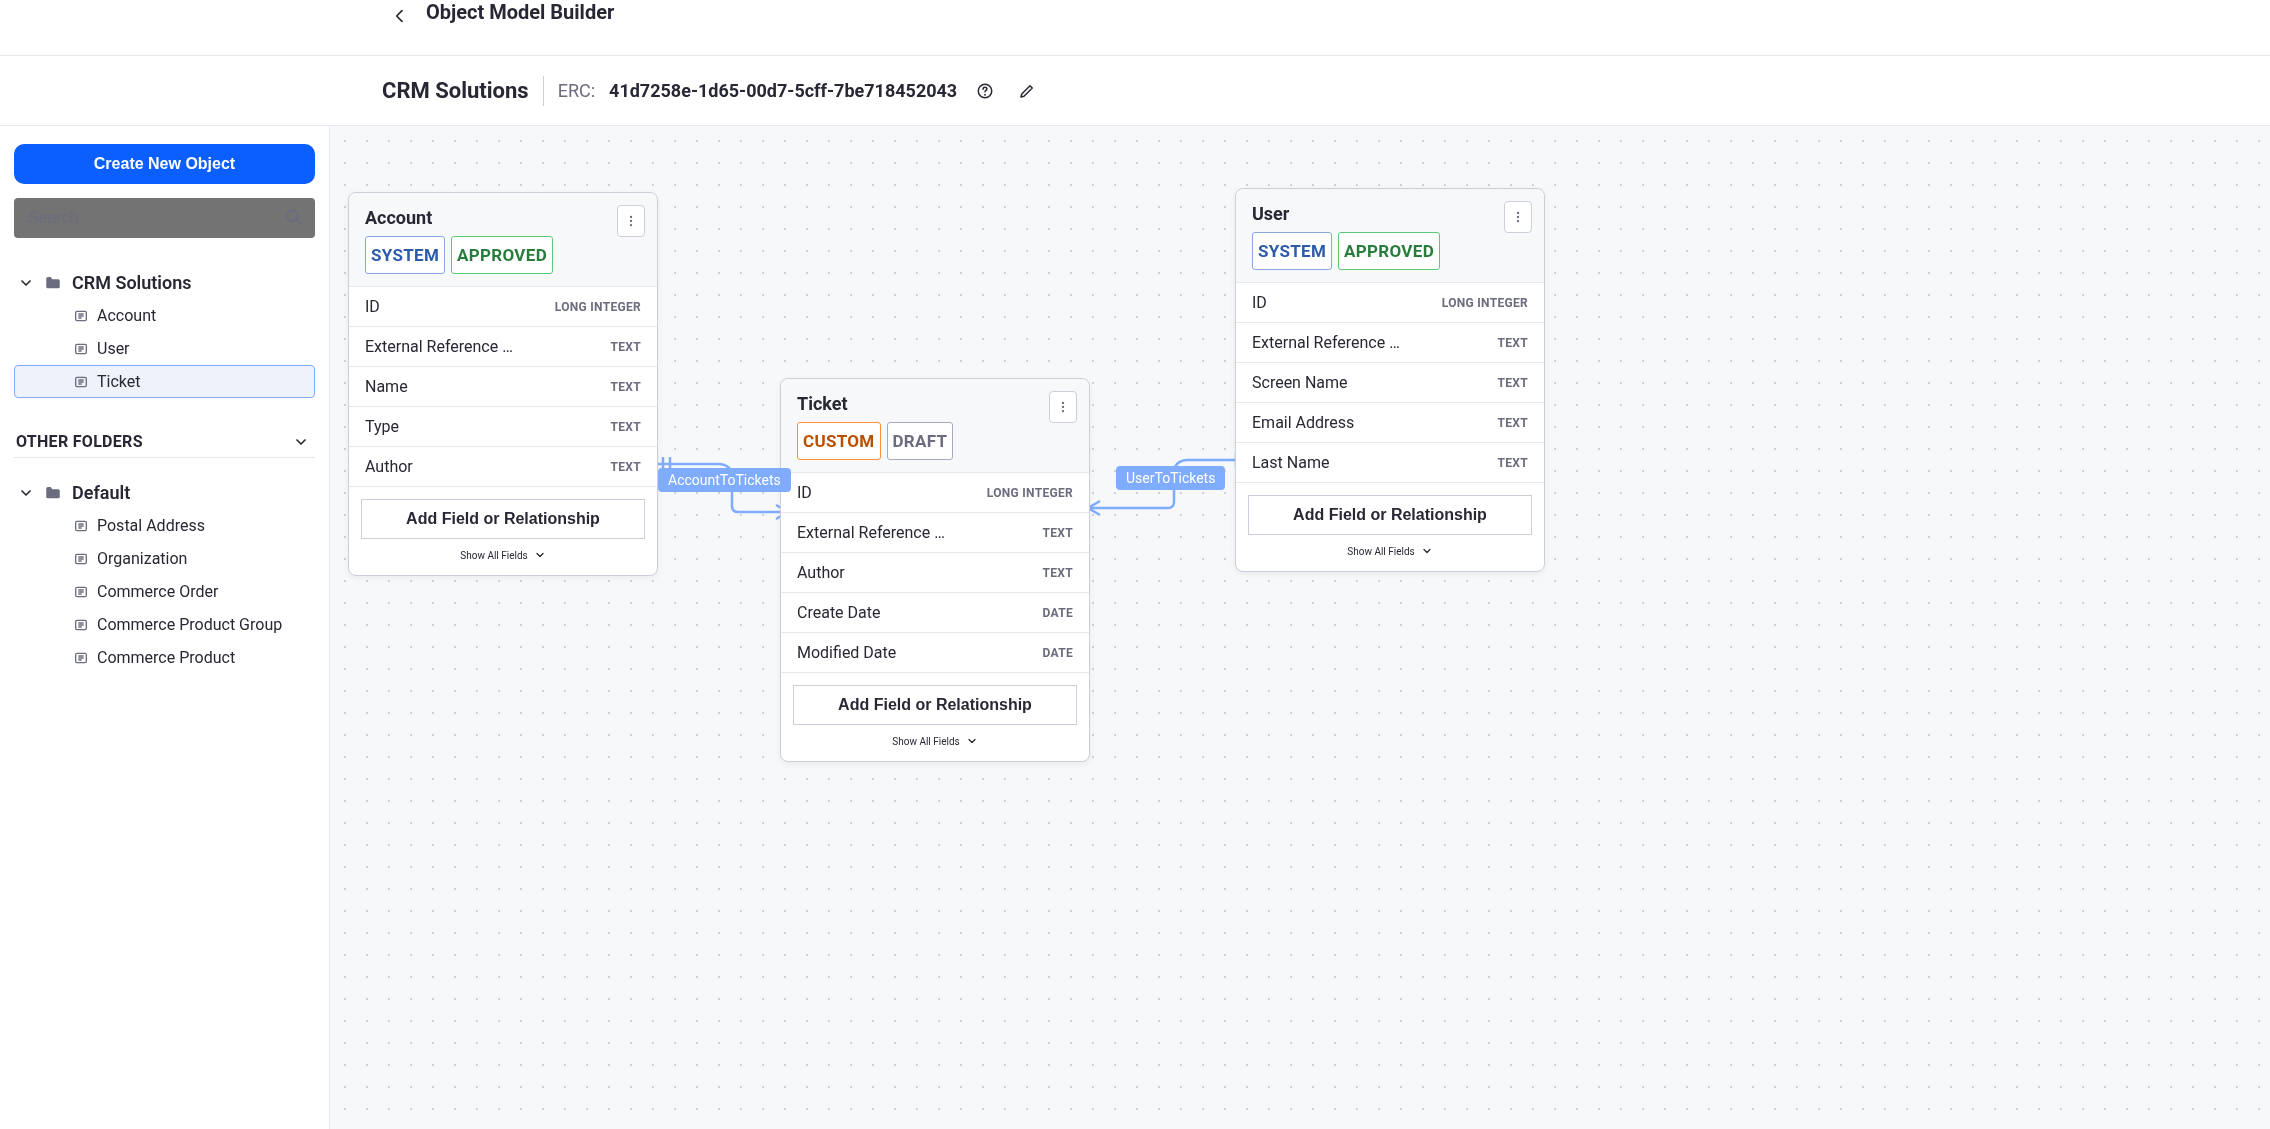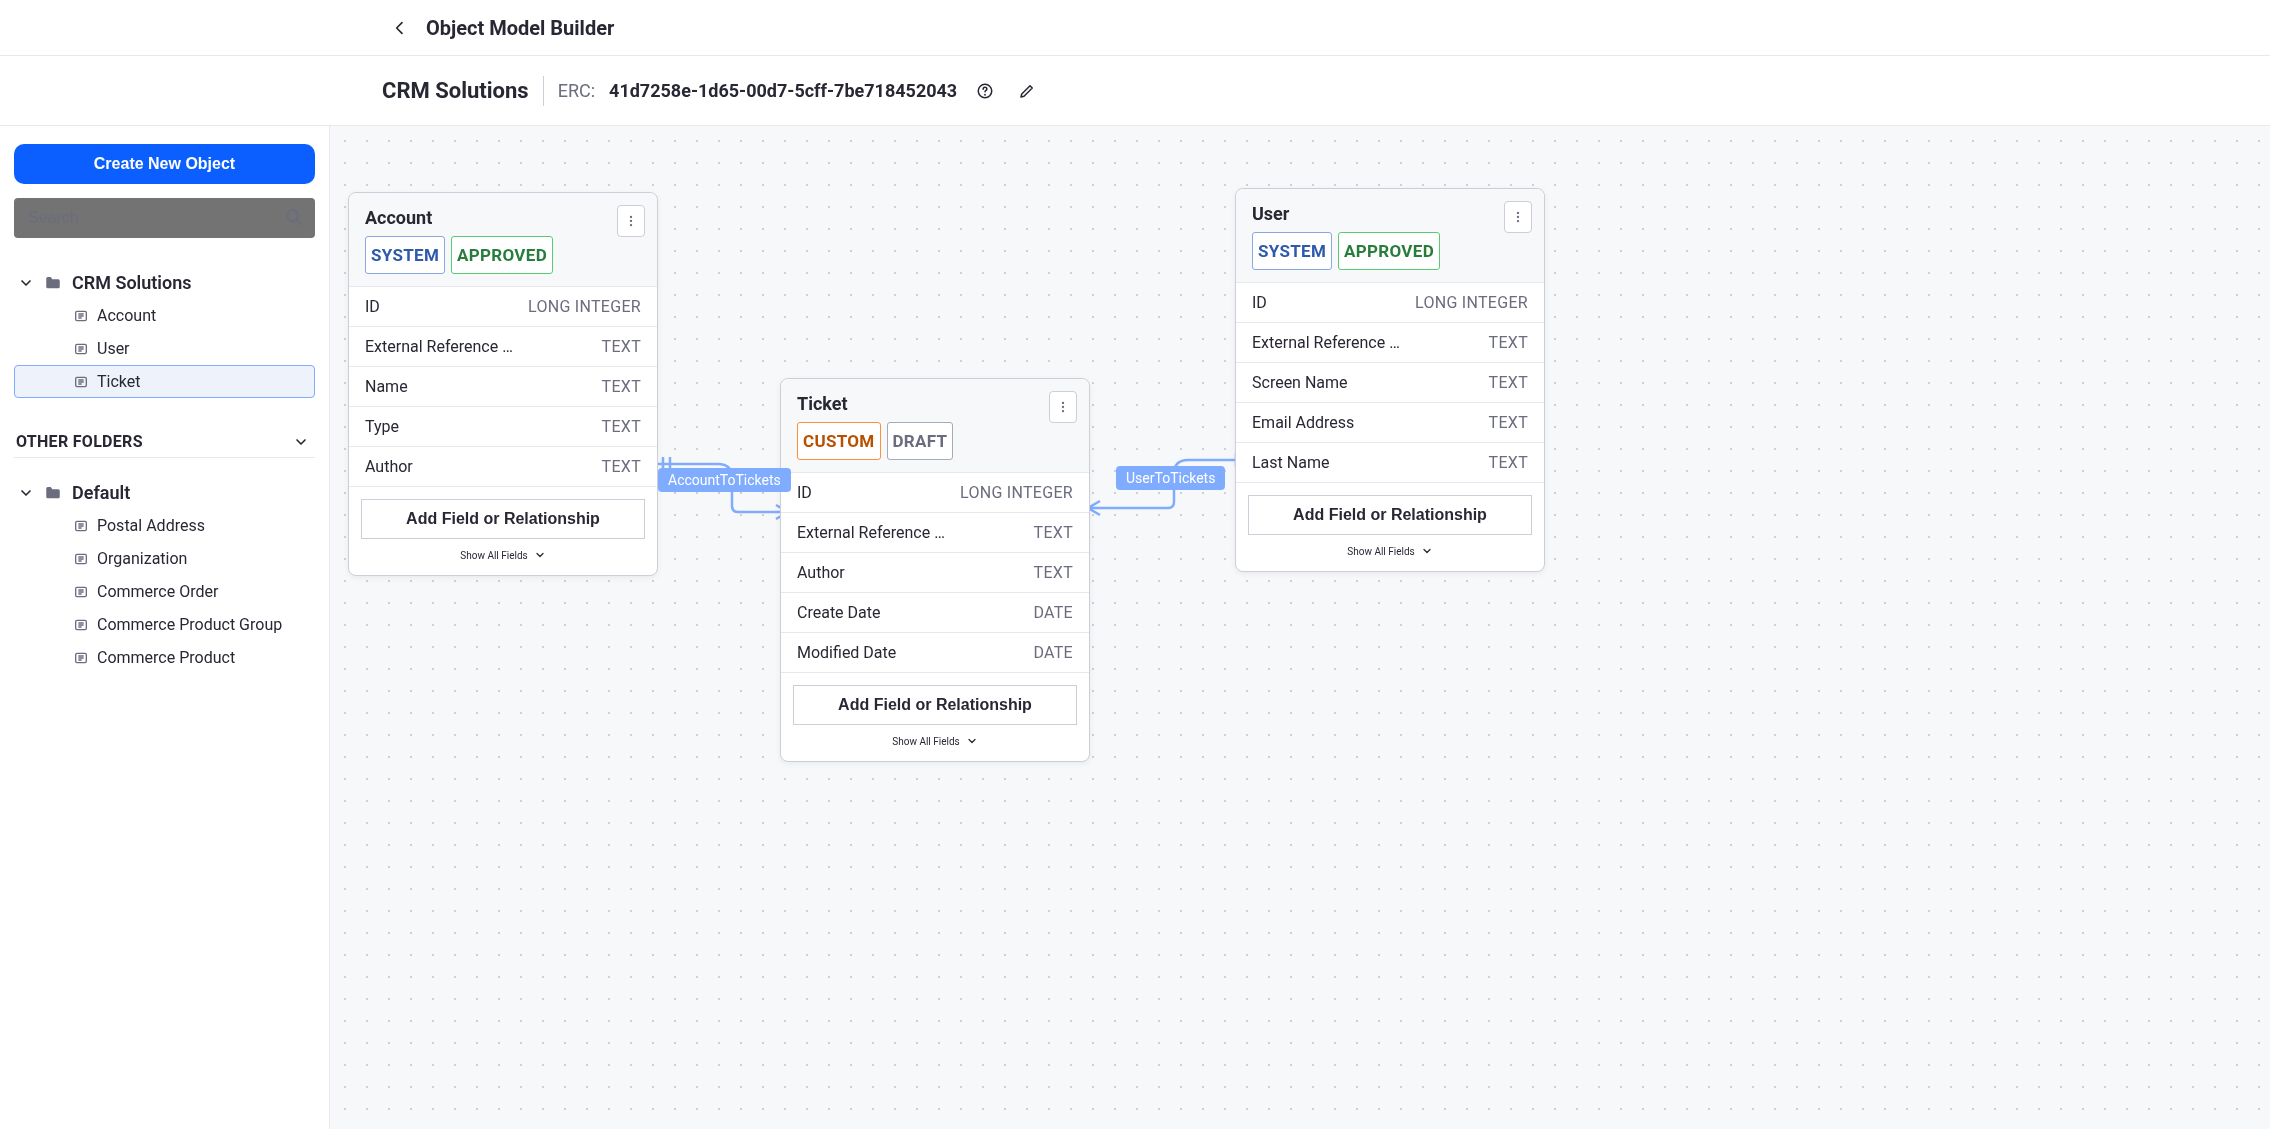--- a/index.html
+++ b/index.html
@@ -1,20 +1,20 @@
 <!DOCTYPE html>
 <html><head>
 <meta charset="utf-8">
 <style>
   * { box-sizing: border-box; margin: 0; padding: 0; }
   html, body { width: 100%; height: 100%; font-family: -apple-system, BlinkMacSystemFont, "Segoe UI", Roboto, "Helvetica Neue", Arial, sans-serif; color: #272833; background: #fff; }
   body { display: flex; flex-direction: column; }
 
   
-  .topbar { height: 56px; display: flex; align-items: center; padding: 0 18px; border-bottom: 1px solid #e7e7ed; }
+  .topbar { height: 56px; display: flex; align-items: flex-start; padding: 0 18px; border-bottom: 1px solid #e7e7ed; }
   .topbar .back-btn { width: 32px; height: 32px; display: flex; align-items: center; justify-content: center; border-radius: 4px; cursor: pointer; margin-left: 366px; }
   .topbar .title { font-size: 20px; font-weight: 700; margin-left: 10px; }
 
   
   .subheader { height: 70px; display: flex; align-items: center; padding-left: 382px; border-bottom: 1px solid #e7e7ed; gap: 14px; }
   .subheader .project { font-size: 22px; font-weight: 700; }
   .subheader .divider { width: 1px; height: 30px; background: #cdced9; }
   .subheader .erc-label { font-size: 18px; color: #6b6c7e; font-weight: 400; }
   .subheader .erc-value { font-size: 18px; font-weight: 700; }
   .icon-btn { width: 28px; height: 28px; display: flex; align-items: center; justify-content: center; cursor: pointer; border-radius: 4px; }
@@ -52,21 +52,21 @@
   .oc-badges { margin-top: 8px; display: flex; gap: 6px; }
   .badge { font-size: 17px; font-weight: 700; padding: 8px 5px; border-radius: 3px; border: 1px solid; background: #fff; letter-spacing: 0.3px; }
   .badge.system { color: #2e5aac; border-color: #89a7e0; }
   .badge.approved { color: #287d3c; border-color: #5aca75; }
   .badge.custom { color: #b95000; border-color: #ff8f39; }
   .badge.draft { color: #6b6c7e; border-color: #a7a9bc; }
 
   .oc-fields { }
   .oc-field { display: flex; justify-content: space-between; align-items: center; padding: 10px 16px; border-bottom: 1px solid #e7e7ed; font-size: 16px; }
   .oc-field .fname { color: #272833; white-space: nowrap; overflow: hidden; text-overflow: ellipsis; max-width: 62%; }
-  .oc-field .ftype { color: #6b6c7e; font-size: 16px; font-weight: 400; letter-spacing: 0.3px; text-transform: uppercase; padding-left: 24px; }
+  .oc-field .ftype { color: #6b6c7e; font-size: 12px; font-weight: 700; letter-spacing: 0.3px; text-transform: uppercase; padding-left: 24px; }
 
   .oc-footer { padding: 12px 12px 14px 12px; display: flex; flex-direction: column; gap: 10px; align-items: center; }
   .oc-add-btn { width: 100%; height: 40px; border: 1px solid #cdced9; background: #fff; border-radius: 0; font-size: 16px; font-weight: 600; cursor: pointer; color: #272833; }
   .oc-showall { font-size: 10px; color: #272833; display: flex; align-items: center; gap: 6px; cursor: pointer; }
 
   
   .rel-label { position: absolute; background: #80acff; color: #fff; font-size: 14px; font-weight: 400; padding: 4px 10px; border-radius: 4px; white-space: nowrap; }
 
   
   .connector-svg { position: absolute; overflow: visible; pointer-events: none; }

